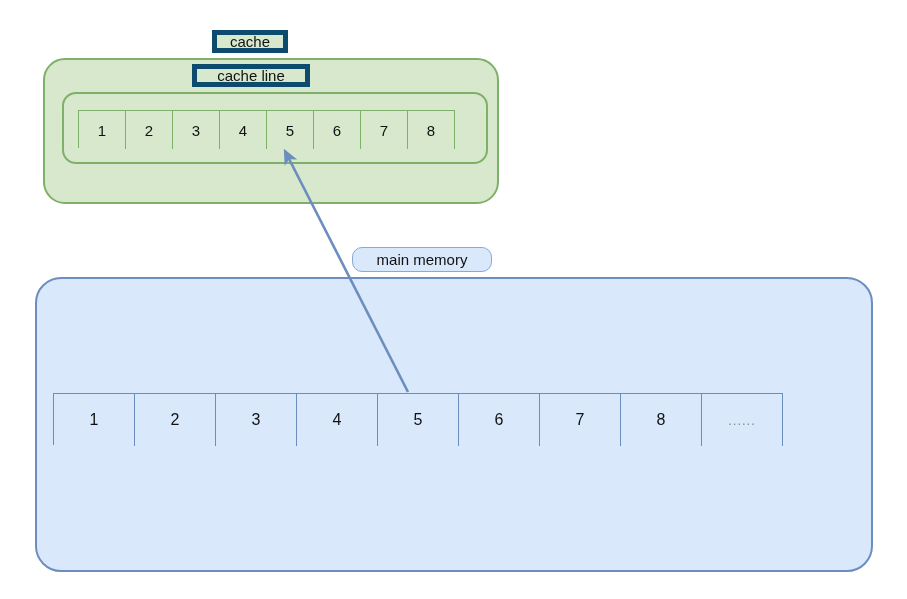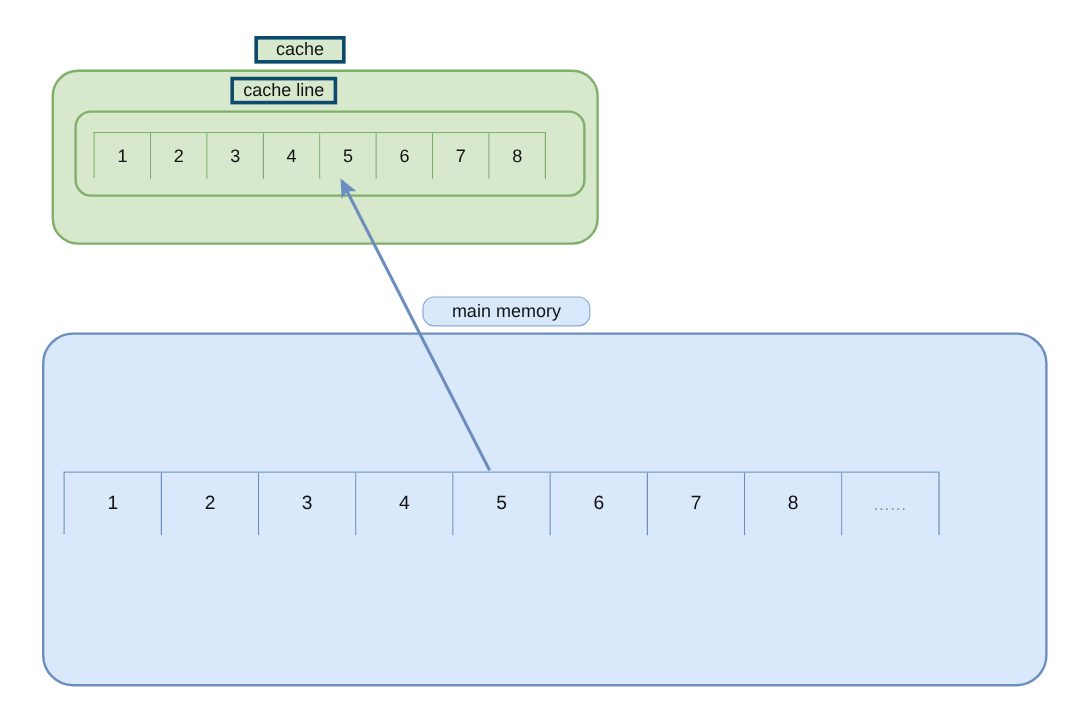--- a/index.html
+++ b/index.html
@@ -26,21 +26,21 @@
     align-items: center;
     justify-content: center;
     font-size: 15px;
     line-height: 1;
     color: #111111;
     box-sizing: border-box;
     z-index: 6;
   }
   .label-green {
     background: #d7e8cd;
-    border: 3px solid #0c4a6e;
+    border: 5px solid #0c4a6e;
   }
   .label-blue {
     background: #dae8fc;
     border: 1px solid #89a9d6;
   }
 
   
   #cache-box {
     position: absolute;
     left: 43px;
@@ -154,21 +154,21 @@
 <div id="canvas">
 
   <div id="memory-box"></div>
 
   <div id="cache-box"></div>
 
   <div id="cache-line-box"></div>
 
   <div class="label-chip label-green" style="left:212px; top:30px; width:76px; height:23px;">cache</div>
 
-  <div class="label-chip label-green" style="left:192px; top:64px; width:89px; height:23px;">cache line</div>
+  <div class="label-chip label-green" style="left:192px; top:64px; width:118px; height:23px;">cache line</div>
 
   <div class="label-chip label-blue" style="left:352px; top:247px; width:140px; height:25px;border-radius:10px;">main memory</div>
 
   <div id="cache-cells">
     <div class="cell">1</div>
     <div class="cell">2</div>
     <div class="cell">3</div>
     <div class="cell">4</div>
     <div class="cell">5</div>
     <div class="cell">6</div>

